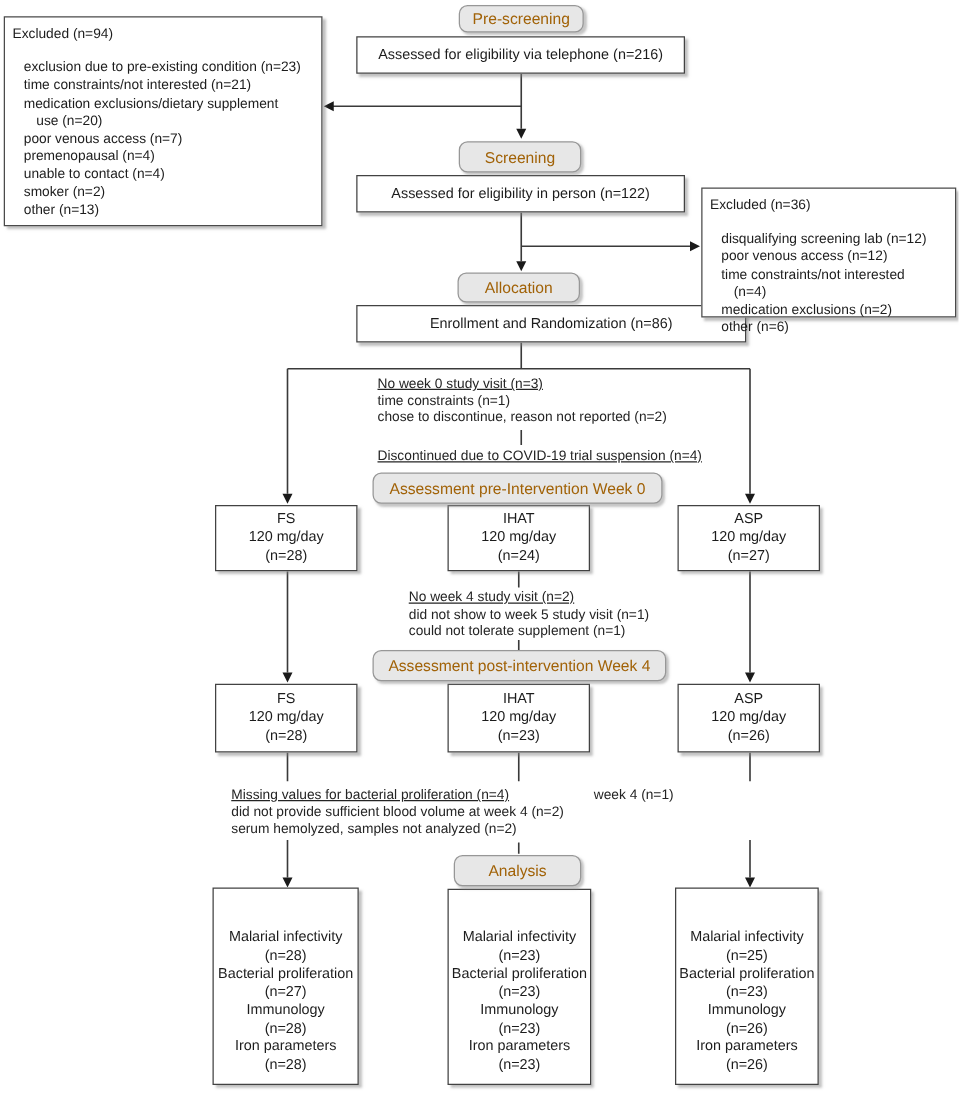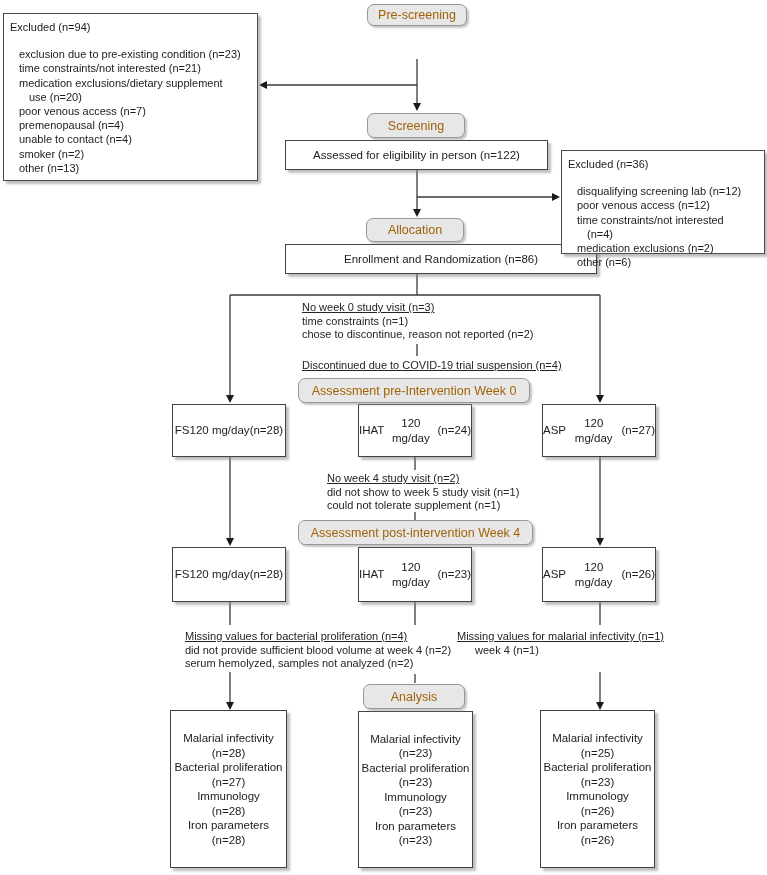--- a/index.html
+++ b/index.html
@@ -9,21 +9,21 @@
     font-family:"Liberation Sans", sans-serif; color:#1c1c1c; overflow:hidden;
   }
   svg.wires { position:absolute; left:0; top:0; z-index:0; }
 
   .box {
     position:absolute; background:#ffffff; border:1.5px solid #424242;
     box-shadow:2.5px 2.5px 2px rgba(130,130,130,0.5);
     display:flex; align-items:center; justify-content:center;
     text-align:center; font-size:11.5px; z-index:2; line-height:14px;
   }
-  .arm-box { flex-direction:row; line-height:15px; }
+  .arm-box { flex-direction:column; line-height:15px; }
 
   .pill {
     position:absolute; background:#e7e7e7; border:1px solid #979797; border-radius:7px;
     box-shadow:2px 2px 2px rgba(150,150,150,0.55);
     display:flex; align-items:center; justify-content:center;
     font-size:12.5px; color:#a16207; z-index:3;
   }
 
   .exc-box {
     position:absolute; background:#ffffff; border:1.2px solid #4a4a4a;
@@ -34,21 +34,21 @@
   .exc-item { margin-left:9px; padding-left:10px; text-indent:-10px; }
 
   .note { position:absolute; z-index:2; font-size:11px; line-height:13.6px; color:#242424; }
   .note div { white-space:nowrap; }
   .note-title { text-decoration:underline; }
   .note-line.indent { padding-left:18px; }
 
   .an-box {
     position:absolute; background:#ffffff; border:1.5px solid #424242;
     box-shadow:2.5px 2.5px 2px rgba(130,130,130,0.5);
-    display:flex; flex-direction:column; justify-content:center;
+    display:flex; flex-direction:column; justify-content:flex-end;
     text-align:center; font-size:11.5px; line-height:14.5px;
     padding:8px 2px; z-index:2;
   }
 </style>
 </head>
 <body>
 
 <div class="canvas">
 
   <svg class="wires" width="767" height="875" viewBox="0 0 767 875">
@@ -92,20 +92,21 @@
     </g>
   </svg>
 
   <div class="pill" style="left:367px; top:4px;   width:100px; height:22px;">Pre-screening</div>
   <div class="pill" style="left:367px; top:113px; width:98px;  height:25px;">Screening</div>
   <div class="pill" style="left:366px; top:218px; width:98px;  height:24px;">Allocation</div>
   <div class="pill" style="left:298px; top:378px; width:232px; height:25px;">Assessment pre-Intervention Week 0</div>
   <div class="pill" style="left:298px; top:520px; width:235px; height:25px;">Assessment post-intervention Week 4</div>
   <div class="pill" style="left:363px; top:684px; width:102px; height:25px;">Analysis</div>
 
+  <div class="box" style="left:285px; top:29px;  width:263px; height:30px;">Assessed for eligibility via telephone (n=216)</div>
   <div class="box" style="left:285px; top:140px; width:263px; height:30px;">Assessed for eligibility in person (n=122)</div>
   <div class="box" style="left:285px; top:244px; width:312px; height:30px;">Enrollment and Randomization (n=86)</div>
 
   <div class="exc-box" style="left:3px; top:13px; width:255px; height:168px;">
     <div class="exc-title">Excluded (n=94)</div>
     <div class="exc-item">exclusion due to pre-existing condition (n=23)</div>
     <div class="exc-item">time constraints/not interested (n=21)</div>
     <div class="exc-item">medication exclusions/dietary supplement use (n=20)</div>
     <div class="exc-item">poor venous access (n=7)</div>
     <div class="exc-item">premenopausal (n=4)</div>
@@ -169,21 +170,20 @@
     <span>120 mg/day</span>
     <span>(n=26)</span>
   </div>
 
   <div class="note" style="left:185px; top:630px;">
     <div class="note-title">Missing values for bacterial proliferation (n=4)</div>
     <div class="note-line">did not provide sufficient blood volume at week 4 (n=2)</div>
     <div class="note-line">serum hemolyzed, samples not analyzed (n=2)</div>
   </div>
   <div class="note" style="left:457px; top:630px;">
-    <div class="note-title">Missing values for malarial infectivity (n=1)</div>
     <div class="note-line indent">week 4 (n=1)</div>
   </div>
 
   <div class="an-box" style="left:170px; top:710px; width:117px; height:158px;">
     <div>
       <div>Malarial infectivity</div>
       <div>(n=28)</div>
     </div>
     <div>
       <div>Bacterial proliferation</div>

